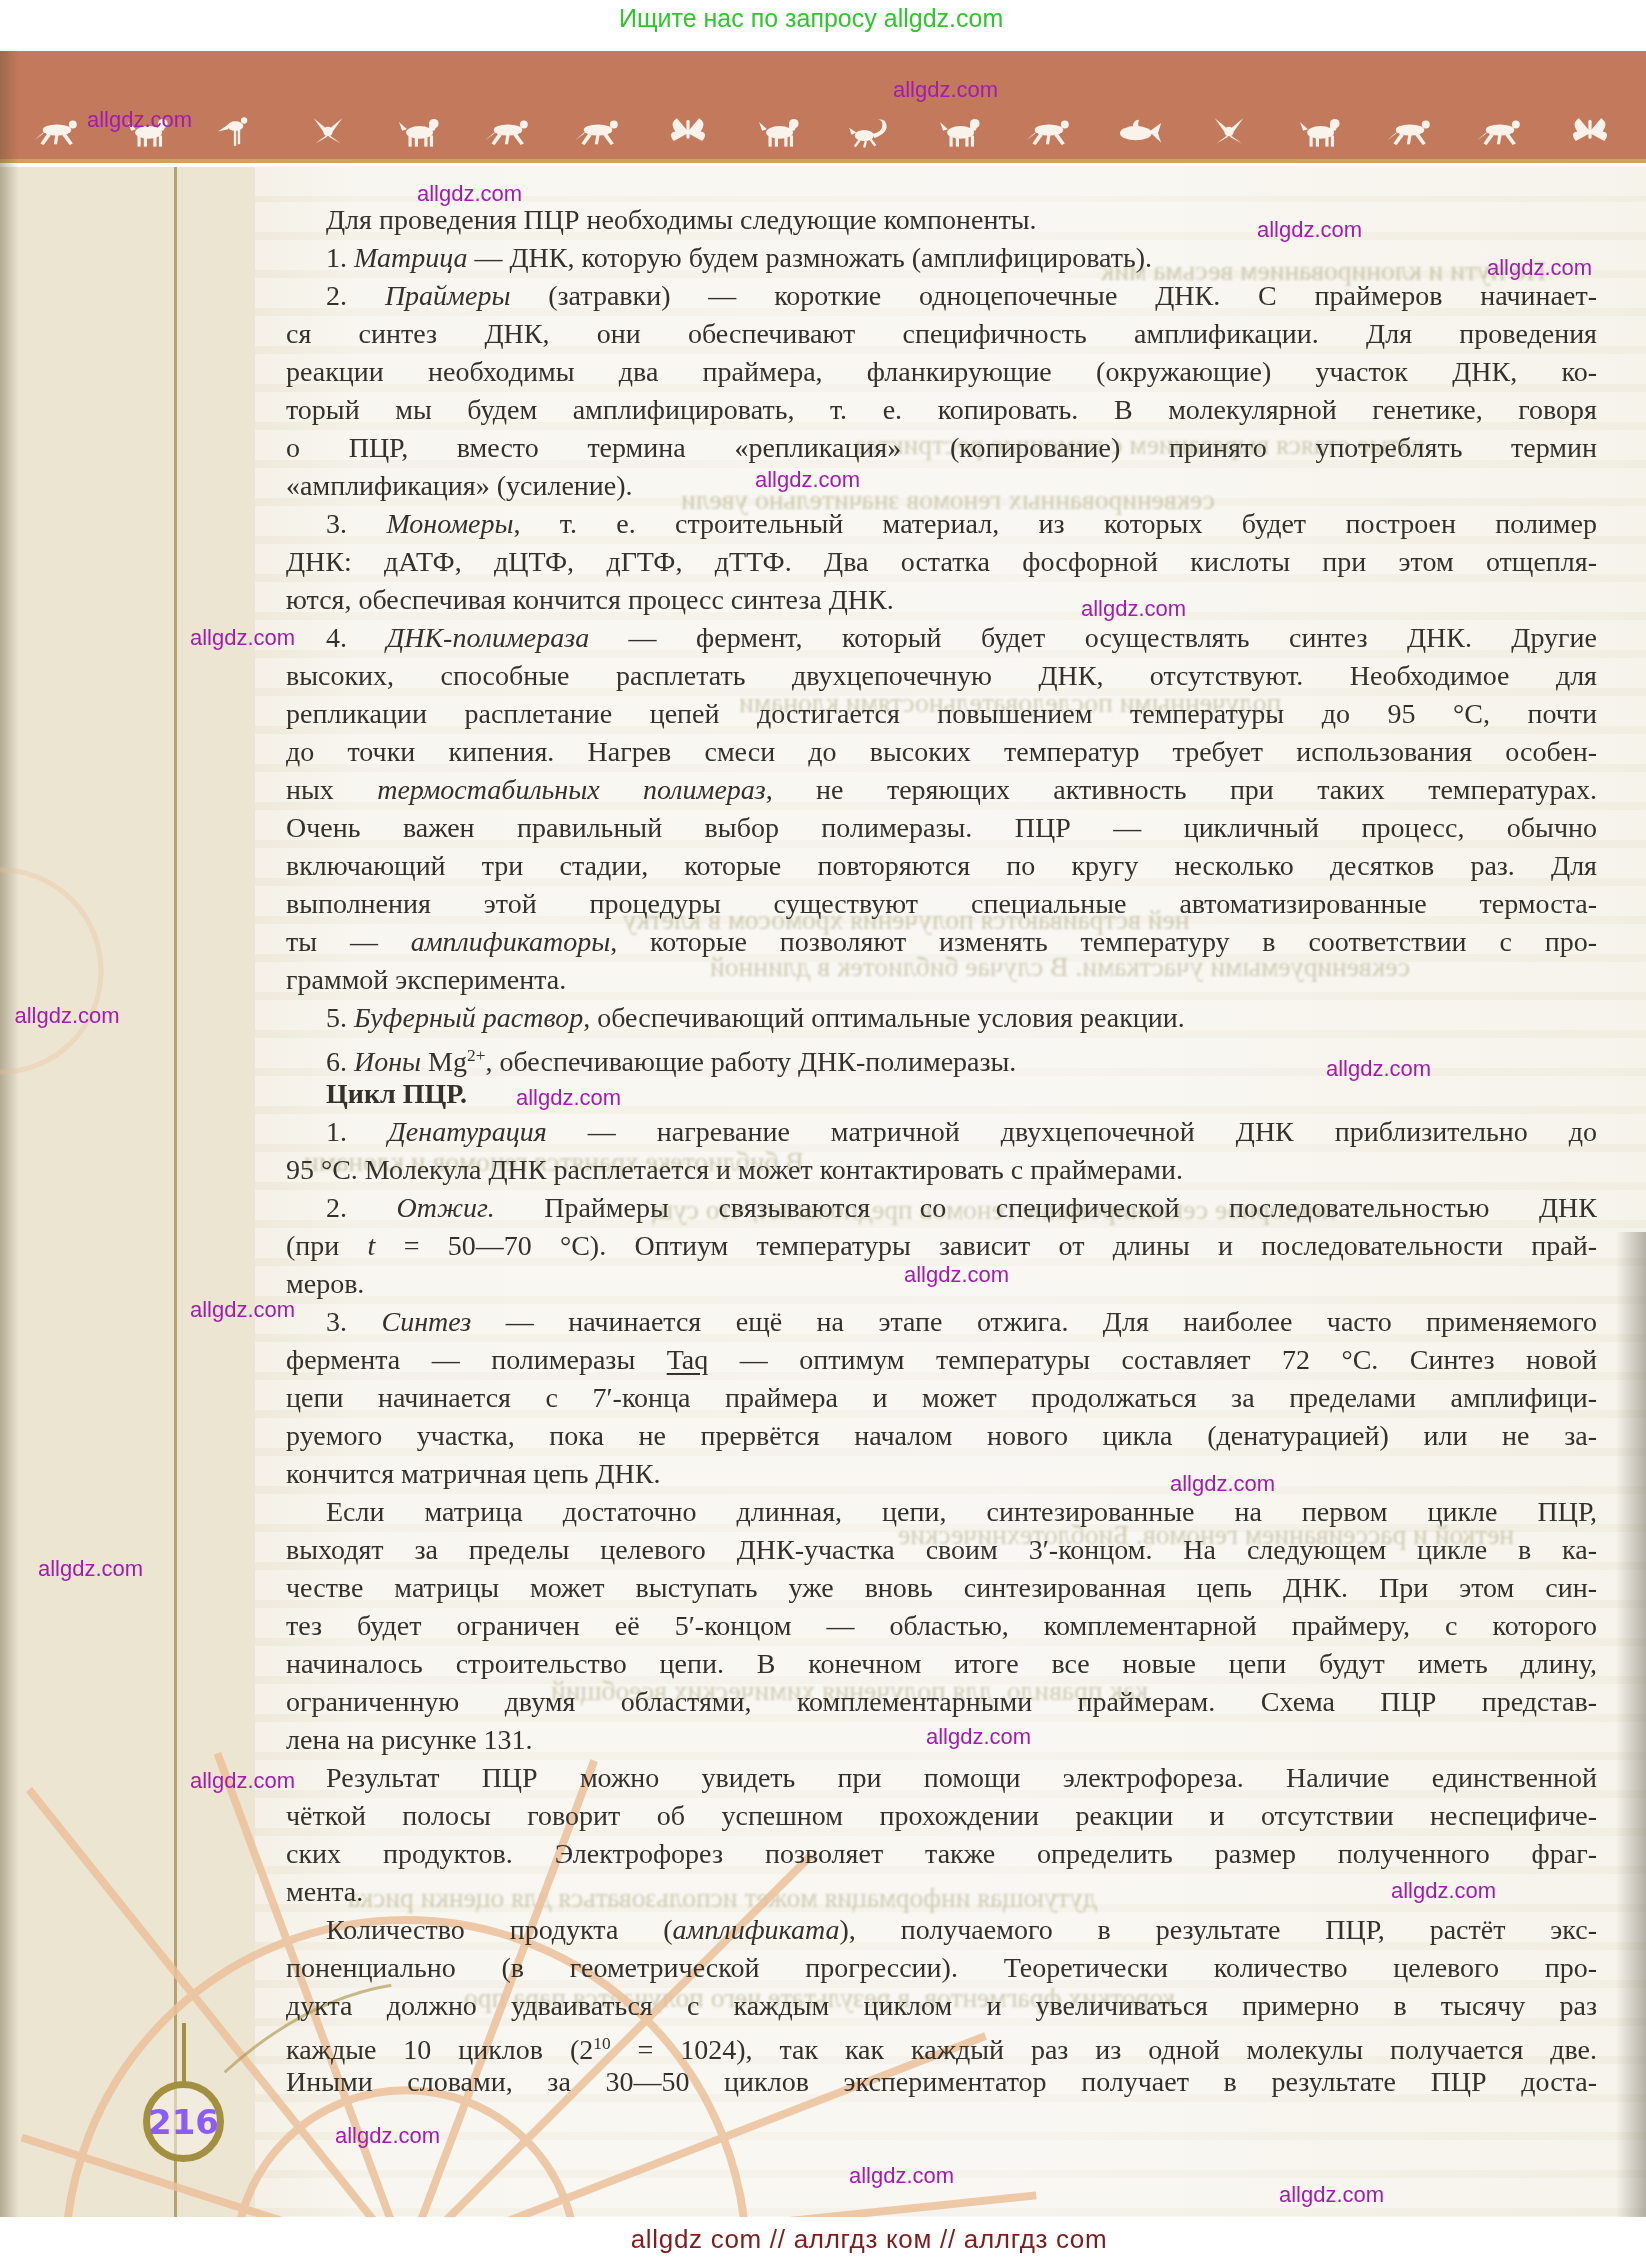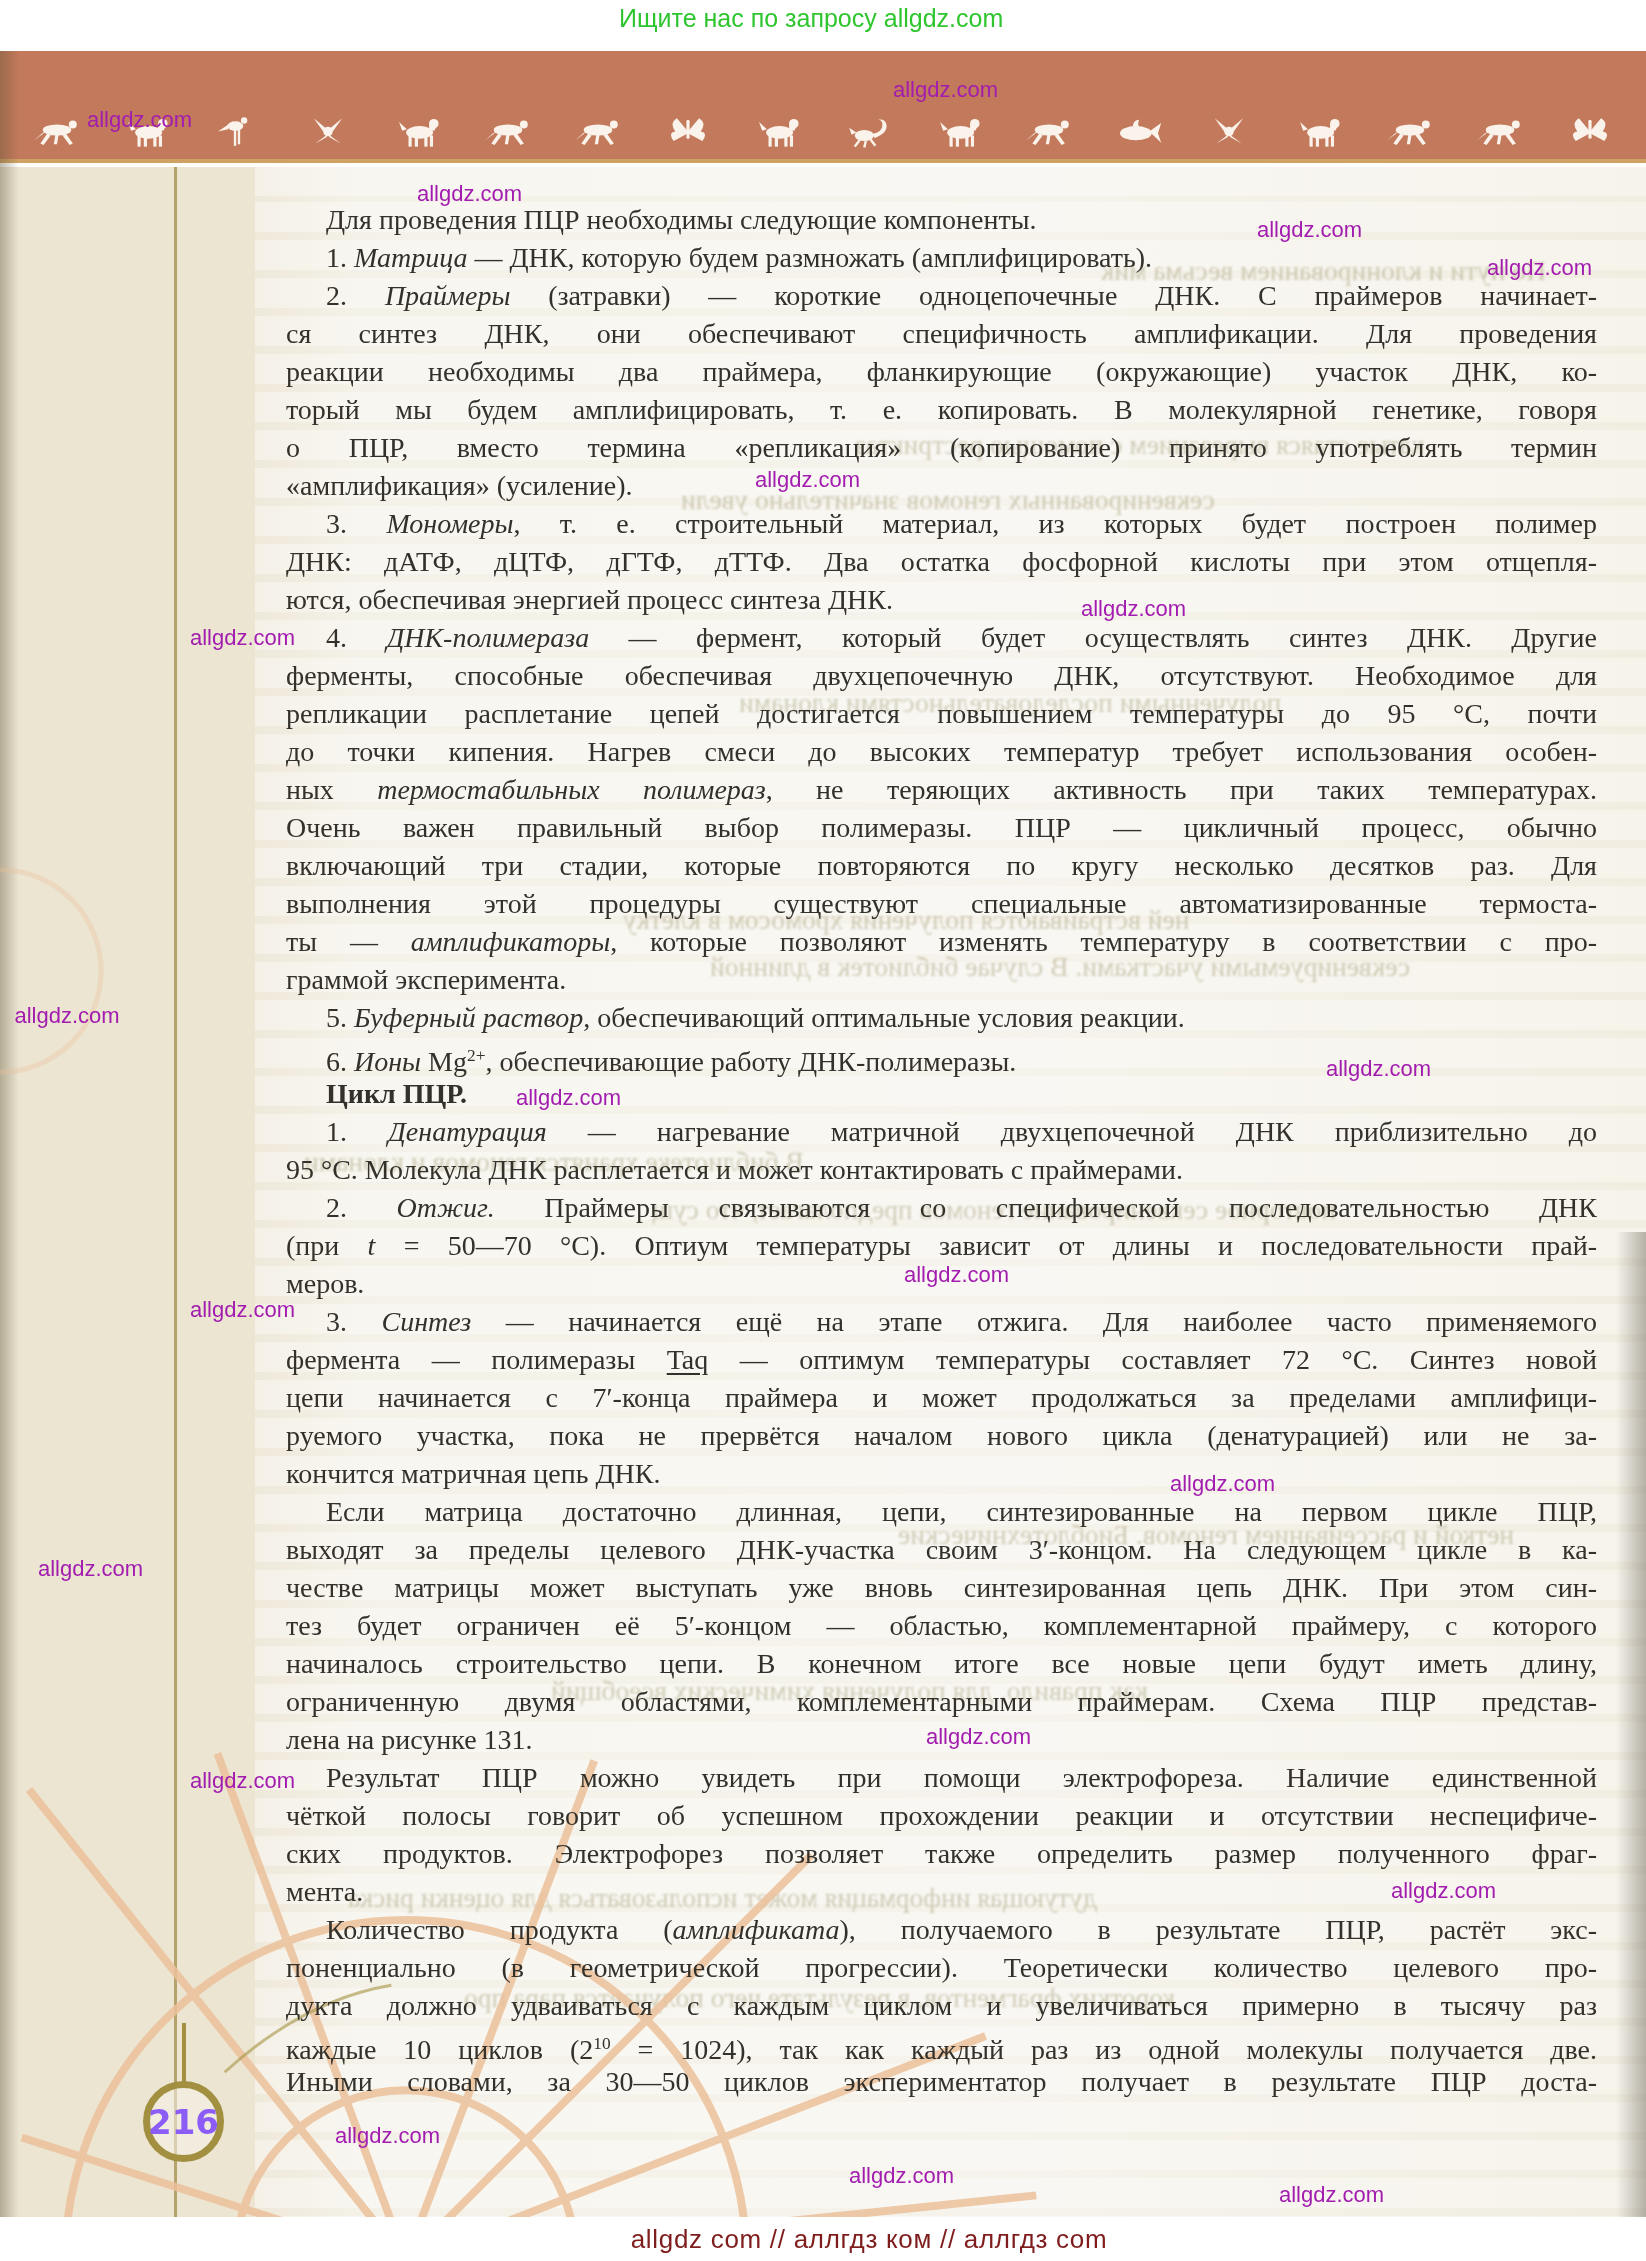--- a/index.html
+++ b/index.html
@@ -244,23 +244,23 @@
       <div class="tl ind">Для проведения ПЦР необходимы следующие компоненты.</div>
       <div class="tl ind">1. <i>Матрица</i> — ДНК, которую будем размножать (амплифицировать).</div>
       <div class="tl j ind">2. <i>Праймеры</i> (затравки) — короткие одноцепочечные ДНК. С праймеров начинает-</div>
       <div class="tl j">ся синтез ДНК, они обеспечивают специфичность амплификации. Для проведения</div>
       <div class="tl j">реакции необходимы два праймера, фланкирующие (окружающие) участок ДНК, ко-</div>
       <div class="tl j">торый мы будем амплифицировать, т. е. копировать. В молекулярной генетике, говоря</div>
       <div class="tl j">о ПЦР, вместо термина «репликация» (копирование) принято употреблять термин</div>
       <div class="tl">«амплификация» (усиление).</div>
       <div class="tl j ind">3. <i>Мономеры</i>, т. е. строительный материал, из которых будет построен полимер</div>
       <div class="tl j">ДНК: дАТФ, дЦТФ, дГТФ, дТТФ. Два остатка фосфорной кислоты при этом отщепля-</div>
-      <div class="tl">ются, обеспечивая энергией процесс синтеза ДНК.</div>
+      <div class="tl">ются, обеспечивая кончится процесс синтеза ДНК.</div>
       <div class="tl j ind">4. <i>ДНК-полимераза</i> — фермент, который будет осуществлять синтез ДНК. Другие</div>
-      <div class="tl j">ферменты, способные обеспечивая двухцепочечную ДНК, отсутствуют. Необходимое для</div>
+      <div class="tl j">высоких, способные расплетать двухцепочечную ДНК, отсутствуют. Необходимое для</div>
       <div class="tl j">репликации расплетание цепей достигается повышением температуры до 95 °С, почти</div>
       <div class="tl j">до точки кипения. Нагрев смеси до высоких температур требует использования особен-</div>
       <div class="tl j">ных <i>термостабильных полимераз</i>, не теряющих активность при таких температурах.</div>
       <div class="tl j">Очень важен правильный выбор полимеразы. ПЦР — цикличный процесс, обычно</div>
       <div class="tl j">включающий три стадии, которые повторяются по кругу несколько десятков раз. Для</div>
       <div class="tl j">выполнения этой процедуры существуют специальные автоматизированные термоста-</div>
       <div class="tl j">ты — <i>амплификаторы</i>, которые позволяют изменять температуру в соответствии с про-</div>
       <div class="tl">граммой эксперимента.</div>
       <div class="tl ind">5. <i>Буферный раствор</i>, обеспечивающий оптимальные условия реакции.</div>
       <div class="tl ind">6. <i>Ионы</i> Mg<sup>2+</sup>, обеспечивающие работу ДНК-полимеразы.</div>

